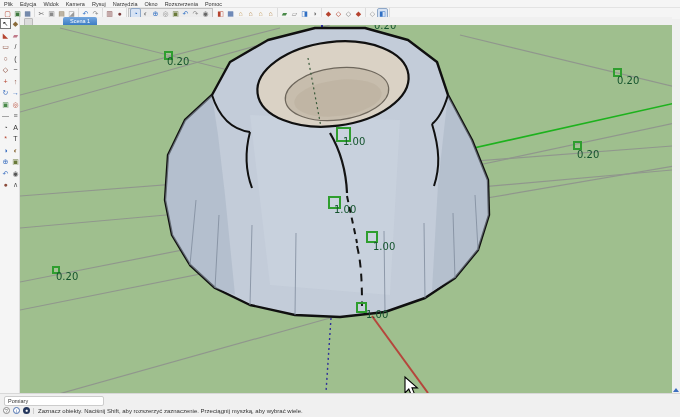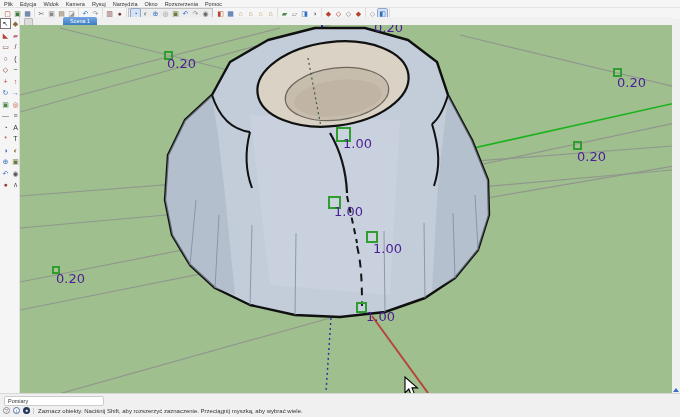--- a/index.html
+++ b/index.html
@@ -29,21 +29,21 @@
   
   .lefttool{position:absolute;left:0;top:17px;width:20px;height:376px;background:#f5f5f5;
             border-right:1px solid #ddd;display:grid;grid-template-columns:9px 9px;
             gap:2.5px 1px;padding:2px 0 0 1px;box-sizing:border-box;align-content:start;}
   .ltool{width:9px;height:9px;font-size:7px;line-height:9px;text-align:center;cursor:default;}
   .ltool.pressed{background:#fff;outline:1px solid #777;}
   
   .viewport{position:absolute;left:20px;top:25px;width:652px;height:368px;
             background:#9fbf8e;overflow:hidden;}
   .viewport svg{position:absolute;left:0;top:0;z-index:1;}
-  .vlabel{position:absolute;z-index:3;font-size:13px;color:#4c1d95;
+  .vlabel{position:absolute;z-index:3;font-size:10px;color:#14532d;
           font-family:"DejaVu Sans",sans-serif;white-space:nowrap;}
   .vmarker{position:absolute;z-index:2;border:2px solid #2f9e2f;box-sizing:border-box;
            background:rgba(255,255,255,0.06);}
   .rightstrip{position:absolute;left:672px;top:25px;width:8px;height:368px;background:#f0f0f0;}
   .scrollarrow{position:absolute;left:1px;width:0;height:0;border-left:3px solid transparent;
                border-right:3px solid transparent;}
   .up{top:363px;border-bottom:4px solid #3d6fbf;}
   .down{top:370px;border-top:4px solid #3d6fbf;}
   
   .bottombar{position:absolute;left:0;top:393px;width:680px;height:24px;background:#f0f0f0;

